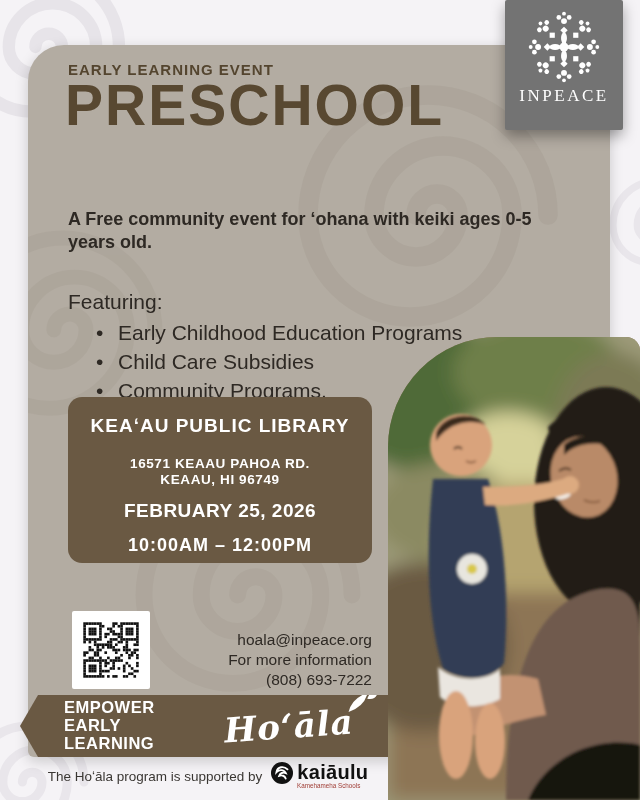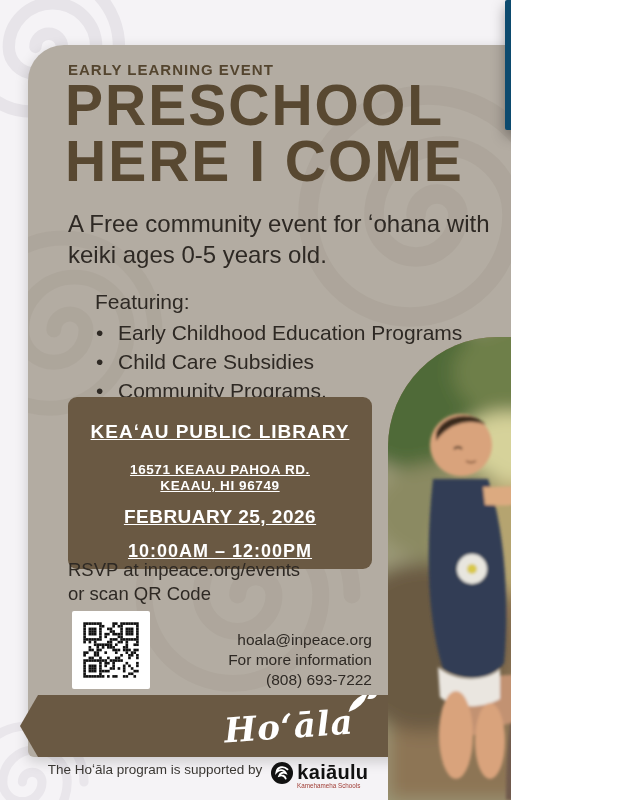--- a/index.html
+++ b/index.html
@@ -1,64 +1,64 @@
 <!DOCTYPE html>
 <html><head>
 <meta charset="utf-8">
 <style>
   html,body{margin:0;padding:0;}
   body{width:640px;height:800px;overflow:hidden;font-family:"Liberation Sans",sans-serif;}
-  .page{position:relative;width:511px;height:800px;background:#f5f3f6;overflow:hidden;}
+  .page{position:relative;width:640px;height:800px;background:#f5f3f6;overflow:hidden;}
   .swirl{position:absolute;pointer-events:none;}
   
   .card{position:absolute;left:28px;top:45px;width:582px;height:712px;background:#b3aca2;
         border-radius:36px 6px 6px 6px;overflow:hidden;box-shadow:0 4px 14px rgba(0,0,0,.18);}
   .eyebrow{position:absolute;left:40px;top:16px;font-size:15px;font-weight:700;
            letter-spacing:1px;color:#54452f;}
   .title{position:absolute;left:37px;top:33px;font-size:57px;line-height:.98;font-weight:800;
          letter-spacing:2px;color:#584831;}
-  .intro{position:absolute;left:40px;top:163px;width:474px;font-size:24px;line-height:1.3;
-         color:#2e2924;font-weight:400;}
+  .intro{position:absolute;left:40px;top:163px;width:474px;font-size:18px;line-height:1.3;
+         color:#2e2924;font-weight:700;}
   .featuring{position:absolute;left:40px;top:243px;width:470px;font-size:21px;line-height:1.38;
              color:#2e2924;font-weight:500;}
-  .featuring .flabel{margin-bottom:2px;margin-left:27px;}
+  .featuring .flabel{margin-bottom:2px;}
   .bullet-row{display:flex;}
   .bullet-dot{width:22px;margin-left:28px;flex:0 0 auto;}
   
   .info-box{position:absolute;left:40px;top:352px;width:304px;height:148px;background:#6a5943;
-            border-radius:9px;color:#fff;text-align:center;padding-top:24px;box-sizing:content-box;text-decoration:underline;}
+            border-radius:14px;color:#fff;text-align:center;padding-top:18px;box-sizing:content-box;}
   .venue{font-size:19px;font-weight:700;letter-spacing:1px;}
   .addr{font-size:13.5px;font-weight:700;letter-spacing:.6px;line-height:1.2;margin-top:19px;}
   .date{font-size:19px;font-weight:800;letter-spacing:.5px;margin-top:12px;}
   .time{font-size:18px;font-weight:700;letter-spacing:1px;margin-top:13px;}
   .rsvp{position:absolute;left:40px;top:513px;font-size:18.5px;line-height:1.32;color:#2e2924;font-weight:500;}
   .qr-box{position:absolute;left:44px;top:566px;width:66px;height:66px;background:#fff;
           padding:6px;border-radius:2px;}
   .qr-box svg{display:block;width:66px;height:66px;}
   .contact{position:absolute;left:120px;top:585px;width:224px;text-align:right;font-size:15.5px;
            line-height:1.3;color:#2e2924;font-weight:500;}
   
-  .badge{position:absolute;left:505px;top:0;width:118px;height:130px;background:#0c4a6e;
+  .badge{position:absolute;left:505px;top:0;width:118px;height:130px;background:#737373;
          border-radius:2px;box-shadow:0 6px 14px rgba(0,0,0,.35);text-align:center;}
   .badge svg{display:block;margin:10px auto 0;}
   .badge-name{font-family:"Liberation Serif",serif;color:#fff;font-size:17px;letter-spacing:2.5px;margin-top:2px;}
   
   .photo{position:absolute;left:388px;top:337px;width:252px;height:463px;
          border-radius:110px 14px 0 0;overflow:hidden;background:#8d7455;}
   .photo svg{display:block;}
   
   .banner{position:absolute;left:20px;top:695px;width:368px;height:62px;background:#6a5943;
           clip-path:polygon(18px 0,100% 0,100% 100%,18px 100%,0 50%);
           display:flex;align-items:center;color:#fff;}
   .banner-lines{margin-left:44px;font-size:16.5px;font-weight:800;line-height:1.08;letter-spacing:.5px;}
   .hoala{margin-left:auto;margin-right:34px;position:relative;font-family:"DejaVu Serif","Liberation Serif",serif;
          font-style:italic;font-weight:bold;font-size:34px;transform:rotate(-4deg);letter-spacing:1px;}
   .hoala .leaf{position:absolute;right:-26px;top:-14px;}
   
-  .support-row{position:absolute;left:28px;top:762px;width:360px;display:flex;
+  .support-row{position:absolute;left:28px;top:762px;width:360px;display:flex;align-items:center;
                justify-content:center;gap:9px;}
   .support-text{font-size:13.5px;color:#3a3733;font-weight:500;}
   .sponsor{display:flex;align-items:flex-start;gap:4px;}
   .sponsor-name{font-size:20px;font-weight:800;color:#111;line-height:1;letter-spacing:.3px;}
   .sponsor-sub{font-size:7px;color:#9e3a32;margin-top:1px;transform:scale(.9);transform-origin:left top;white-space:nowrap;}
 </style>
 </head>
 <body>
 
 <svg width="0" height="0" style="position:absolute">
@@ -91,21 +91,20 @@
         <use href="#swirl"></use>
       </svg>
     <svg class="swirl" viewBox="-100 -100 200 200" style="left:360px;top:300px;width:170px;height:170px;color:#a69e93;opacity:.38">
         <use href="#swirl"></use>
       </svg>
 
     <div class="eyebrow">EARLY LEARNING EVENT</div>
 
     <div class="title">
       <div>PRESCHOOL</div>
-      <div>HERE I COME</div>
     </div>
 
     <div class="intro">A Free community event for ʻohana with keiki ages 0-5 years old.</div>
 
     <div class="featuring">
       <div class="flabel">Featuring:</div>
       <div class="bullet-row">
         <span class="bullet-dot">•</span>
         <span>Early Childhood Education Programs</span>
       </div>
@@ -122,24 +121,20 @@
     <div class="info-box">
       <div class="venue">KEAʻAU PUBLIC LIBRARY</div>
       <div class="addr">
         <div>16571 KEAAU PAHOA RD.</div>
         <div>KEAAU, HI 96749</div>
       </div>
       <div class="date">FEBRUARY 25, 2026</div>
       <div class="time">10:00AM – 12:00PM</div>
     </div>
 
-    <div class="rsvp">
-      <div>RSVP at inpeace.org/events</div>
-      <div>or scan QR Code</div>
-    </div>
 
     <div class="qr-box">
       <svg viewBox="0 0 75 75">
         <rect width="75" height="75" fill="#fff"></rect>
         <g id="qr-g" fill="#111">
             <rect x="6" y="6" width="3" height="3"></rect>
             <rect x="9" y="6" width="3" height="3"></rect>
             <rect x="12" y="6" width="3" height="3"></rect>
             <rect x="15" y="6" width="3" height="3"></rect>
             <rect x="18" y="6" width="3" height="3"></rect>
@@ -443,20 +438,25 @@
         <circle cx="84" cy="232" r="15" fill="#e8e6df"></circle>
         <circle cx="84" cy="232" r="5" fill="#d8c84a"></circle>
         <path d="M50 330 C 70 346 98 344 112 332 L 112 362 C 94 372 66 372 52 360 Z" fill="#eae6e0"></path>
         <ellipse cx="68" cy="398" rx="17" ry="44" fill="#d9a37c"></ellipse>
         <ellipse cx="102" cy="404" rx="15" ry="38" fill="#d9a37c"></ellipse>
       </g>
     </svg>
   </div>
 
   <div class="banner">
+    <div class="banner-lines">
+      <div>EMPOWER</div>
+      <div>EARLY</div>
+      <div>LEARNING</div>
+    </div>
     <div class="hoala">
       <span>Hoʻāla</span>
       <svg class="leaf" width="34" height="28" viewBox="0 0 40 32">
         <path d="M4 28 Q 9 12 28 7 Q 23 23 4 28 Z" fill="#fff"></path>
         <path d="M27 14 Q 32 3 40 7 Q 37 17 27 14 Z" fill="#fff"></path>
       </svg>
     </div>
   </div>
 
   <div class="support-row">

